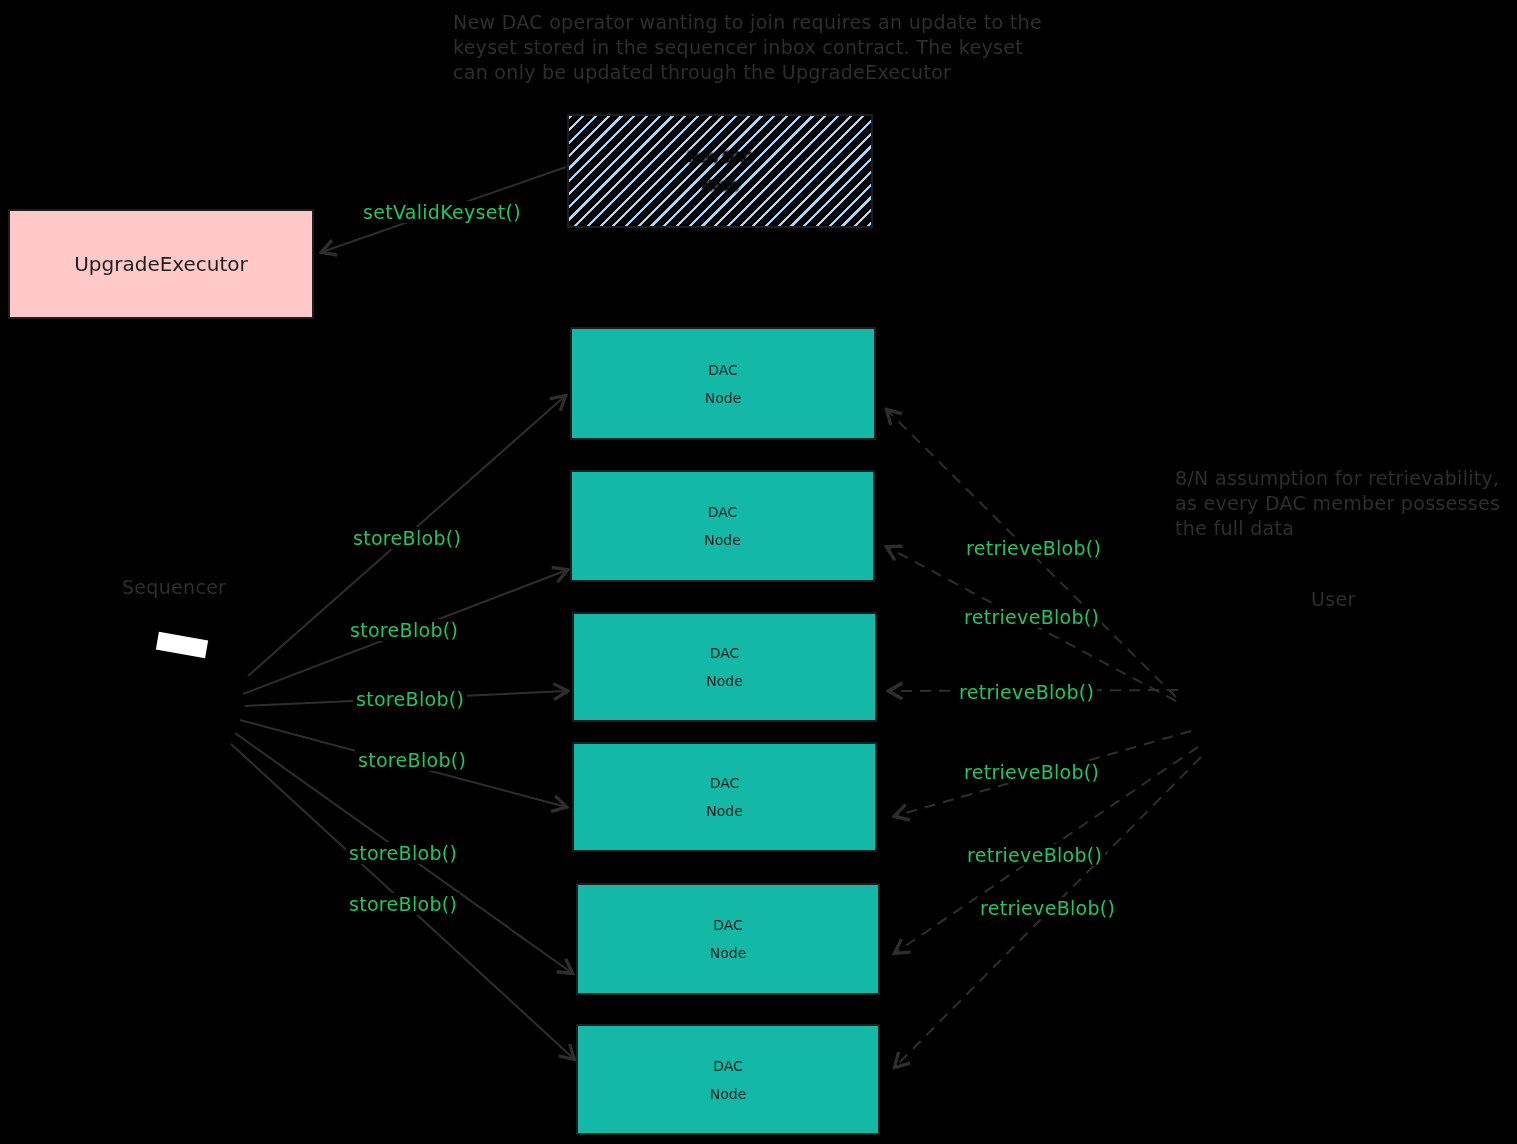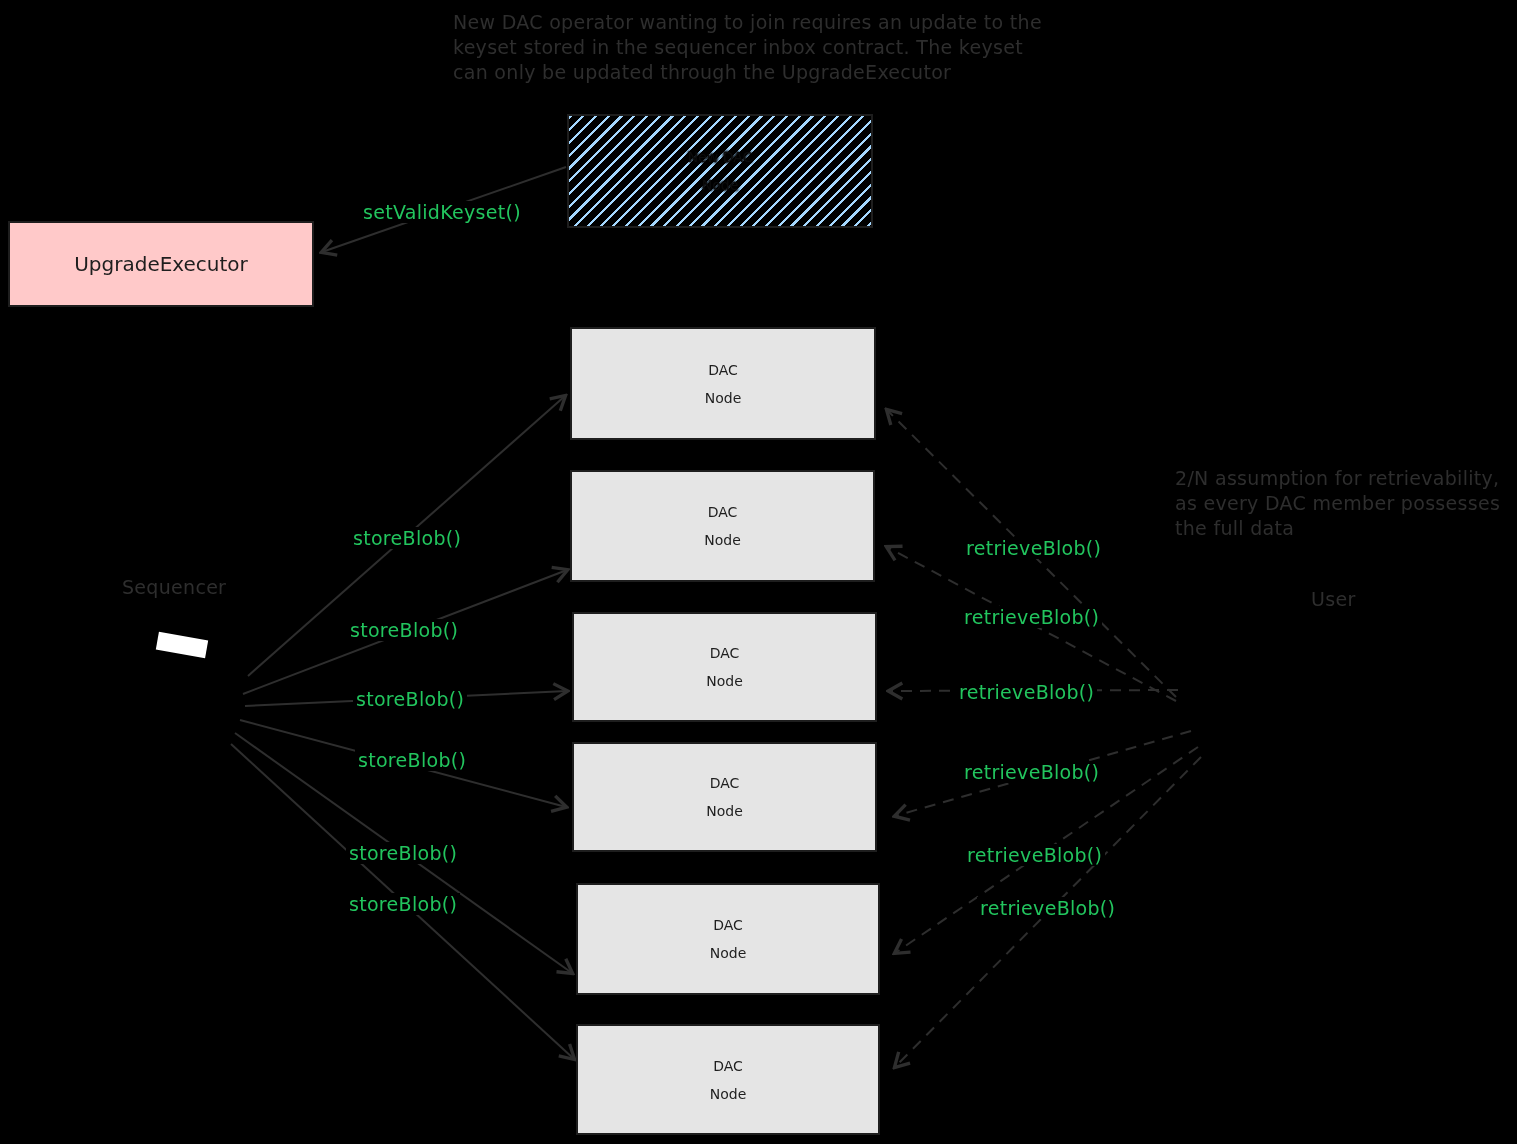--- a/index.html
+++ b/index.html
@@ -31,21 +31,21 @@
     align-items: center;
     justify-content: center;
     text-align: center;
     white-space: pre-line;
     font-size: 14px;
     line-height: 28px;
     color: #1e1e1e;
     border: 2px solid #1e1e1e;
     box-sizing: border-box;
   }
-  .box-blue { background: #e5e5e5; }
+  .box-blue { background: #14b8a6; }
   .box-pink { background: #ffc9c9; font-size: 20px; }
   .box-hatch {
     background: repeating-linear-gradient(135deg,
       #a5d8ff 0px, #a5d8ff 2.3px, transparent 2.3px, transparent 9px);
   }
   .box-hatch .hatch-text {
     color: #0c0c0c;
     text-shadow: 0 0 3px #000, 0 0 5px #000, 1px 1px 2px #000, -1px -1px 2px #000;
   }
 
@@ -102,21 +102,21 @@
 
   <div class="note" style="left:453px; top:10px;">New DAC operator wanting to join requires an update to the
 keyset stored in the sequencer inbox contract. The keyset
 can only be updated through the UpgradeExecutor</div>
 
   <div class="box box-hatch" style="left:567px; top:114px; width:306px; height:114px;">
     <span class="hatch-text">New DAC
 Node</span>
   </div>
 
-  <div class="box box-pink" style="left:8px; top:221px; width:306px; height:86px;text-align:right;">
+  <div class="box box-pink" style="left:8px; top:209px; width:306px; height:110px;text-align:right;">
     <span>UpgradeExecutor</span>
   </div>
 
   <div class="call-label" style="left:360px; top:201px;">setValidKeyset()</div>
 
   <div class="box box-blue" style="left:570px; top:327px; width:306px; height:113px;">
     <span>DAC
 Node</span>
   </div>
   <div class="box box-blue" style="left:570px; top:470px; width:305px; height:112px;">
@@ -137,21 +137,21 @@
   </div>
   <div class="box box-blue" style="left:576px; top:1024px; width:304px; height:111px;">
     <span>DAC
 Node</span>
   </div>
 
   <div class="plain-label" style="left:122px; top:576px;">Sequencer</div>
   <div class="screen"></div>
 
 
-  <div class="note" style="left:1175px; top:466px;">2/N assumption for retrievability,
+  <div class="note" style="left:1175px; top:466px;">8/N assumption for retrievability,
 as every DAC member possesses
 the full data</div>
   <div class="plain-label" style="left:1311px; top:588px;">User</div>
 
   <div class="call-label" style="left:350px; top:527px;">storeBlob()</div>
   <div class="call-label" style="left:347px; top:619px;">storeBlob()</div>
   <div class="call-label" style="left:353px; top:688px;">storeBlob()</div>
   <div class="call-label" style="left:355px; top:749px;">storeBlob()</div>
   <div class="call-label" style="left:346px; top:842px;">storeBlob()</div>
   <div class="call-label" style="left:346px; top:893px;">storeBlob()</div>

